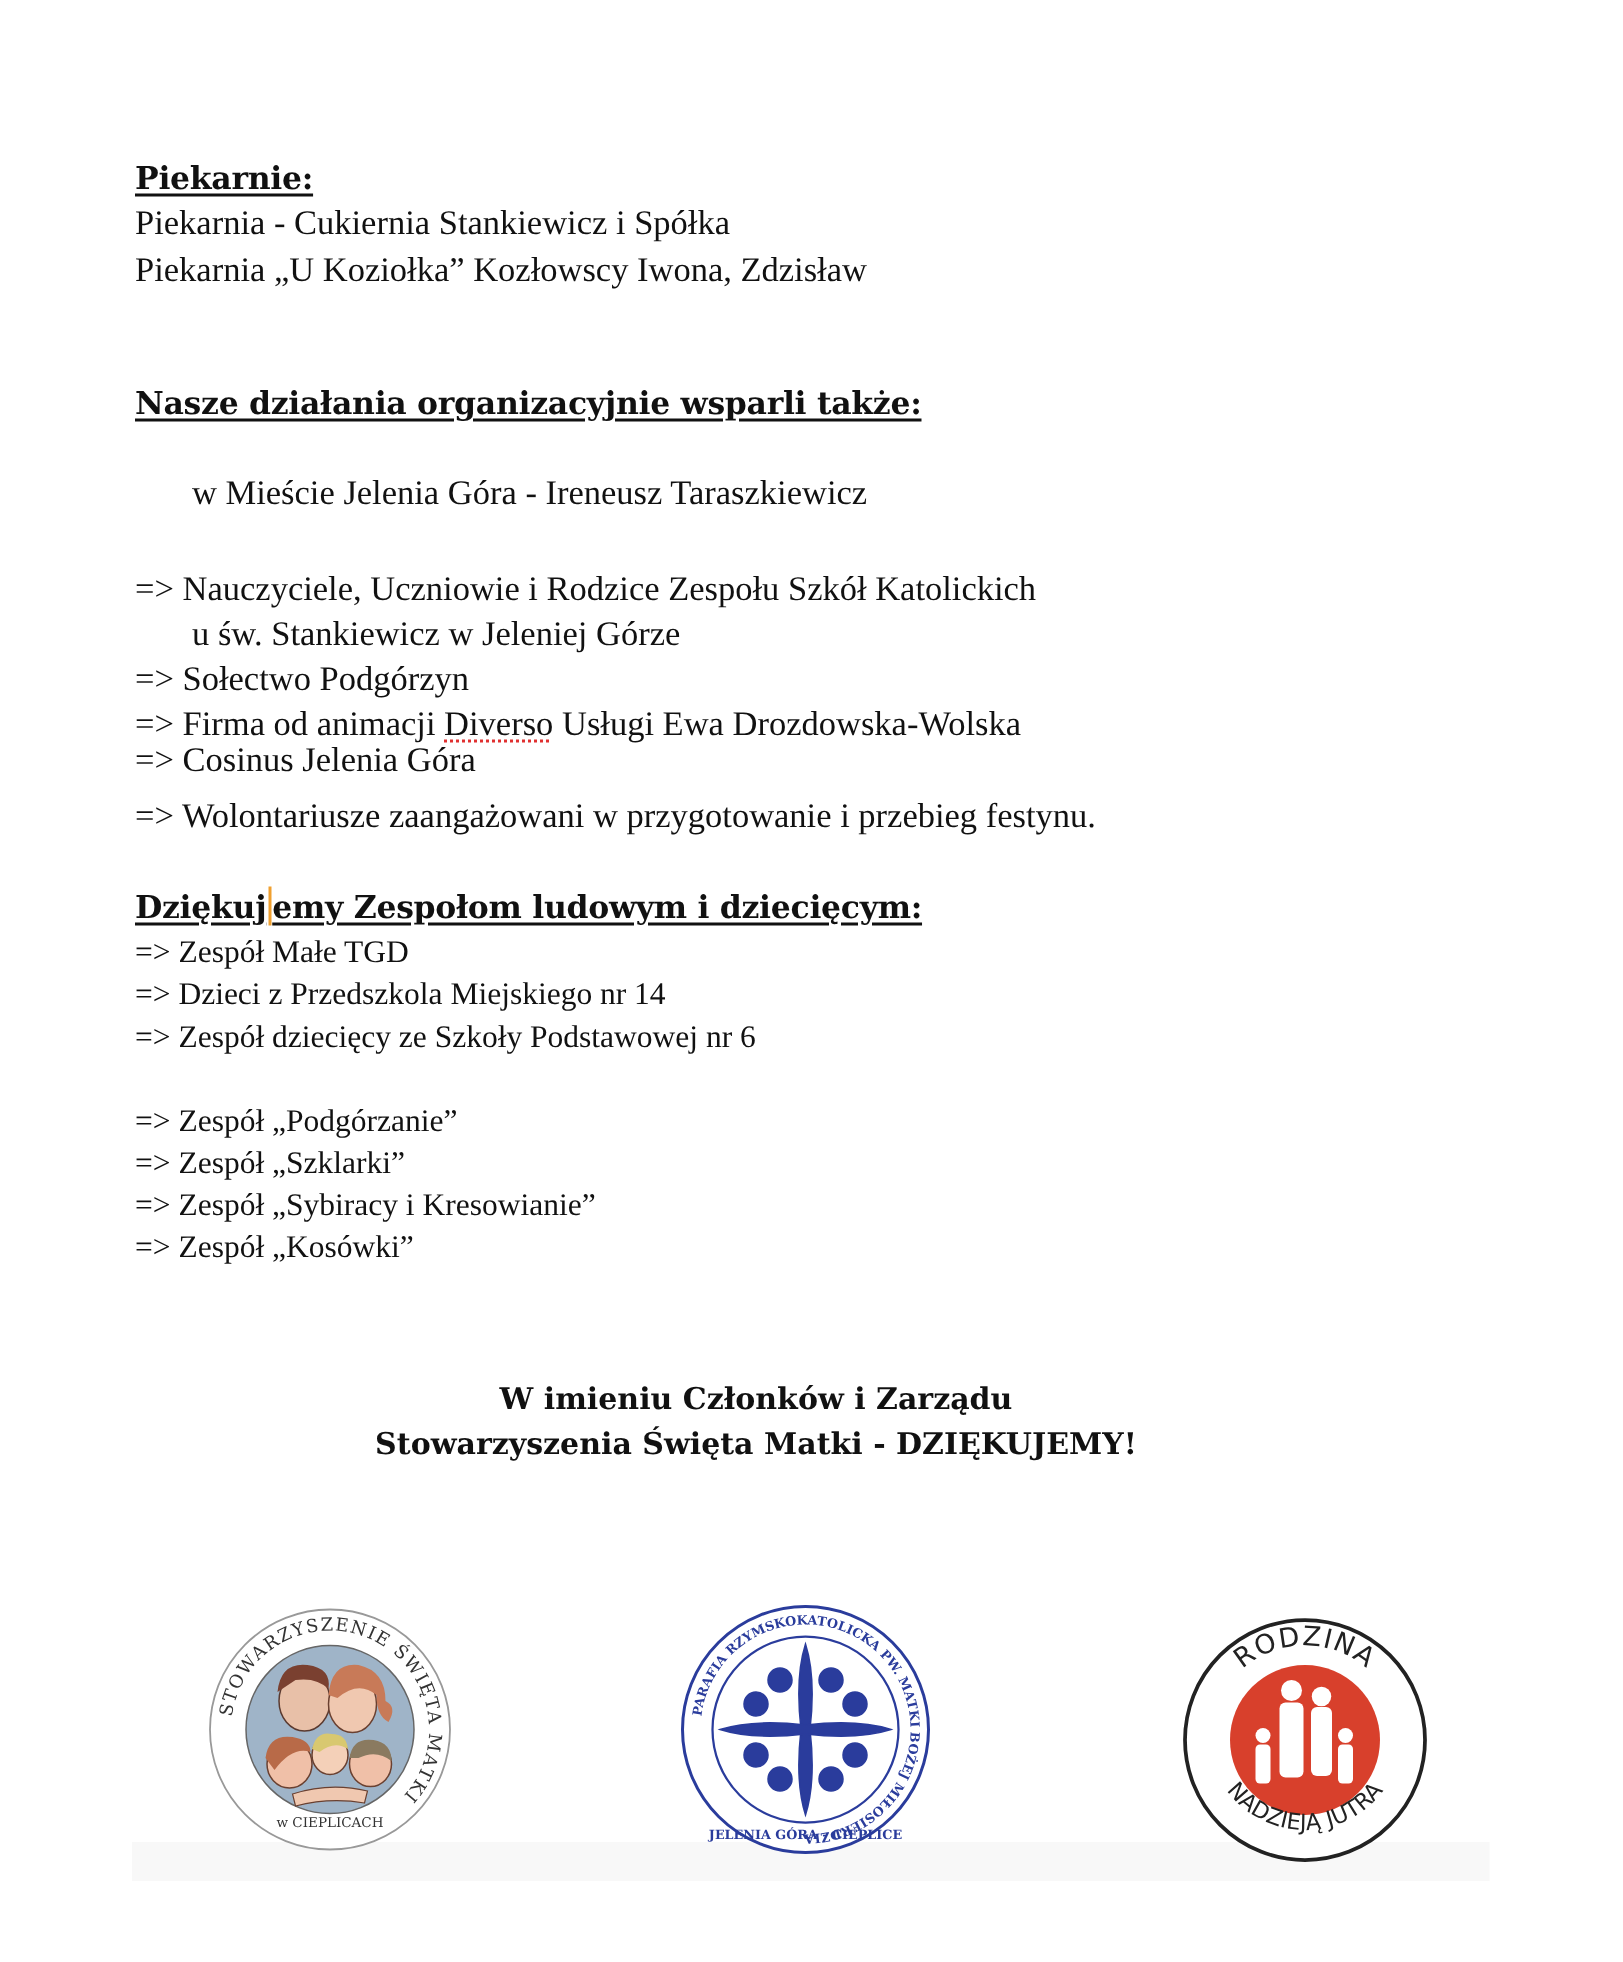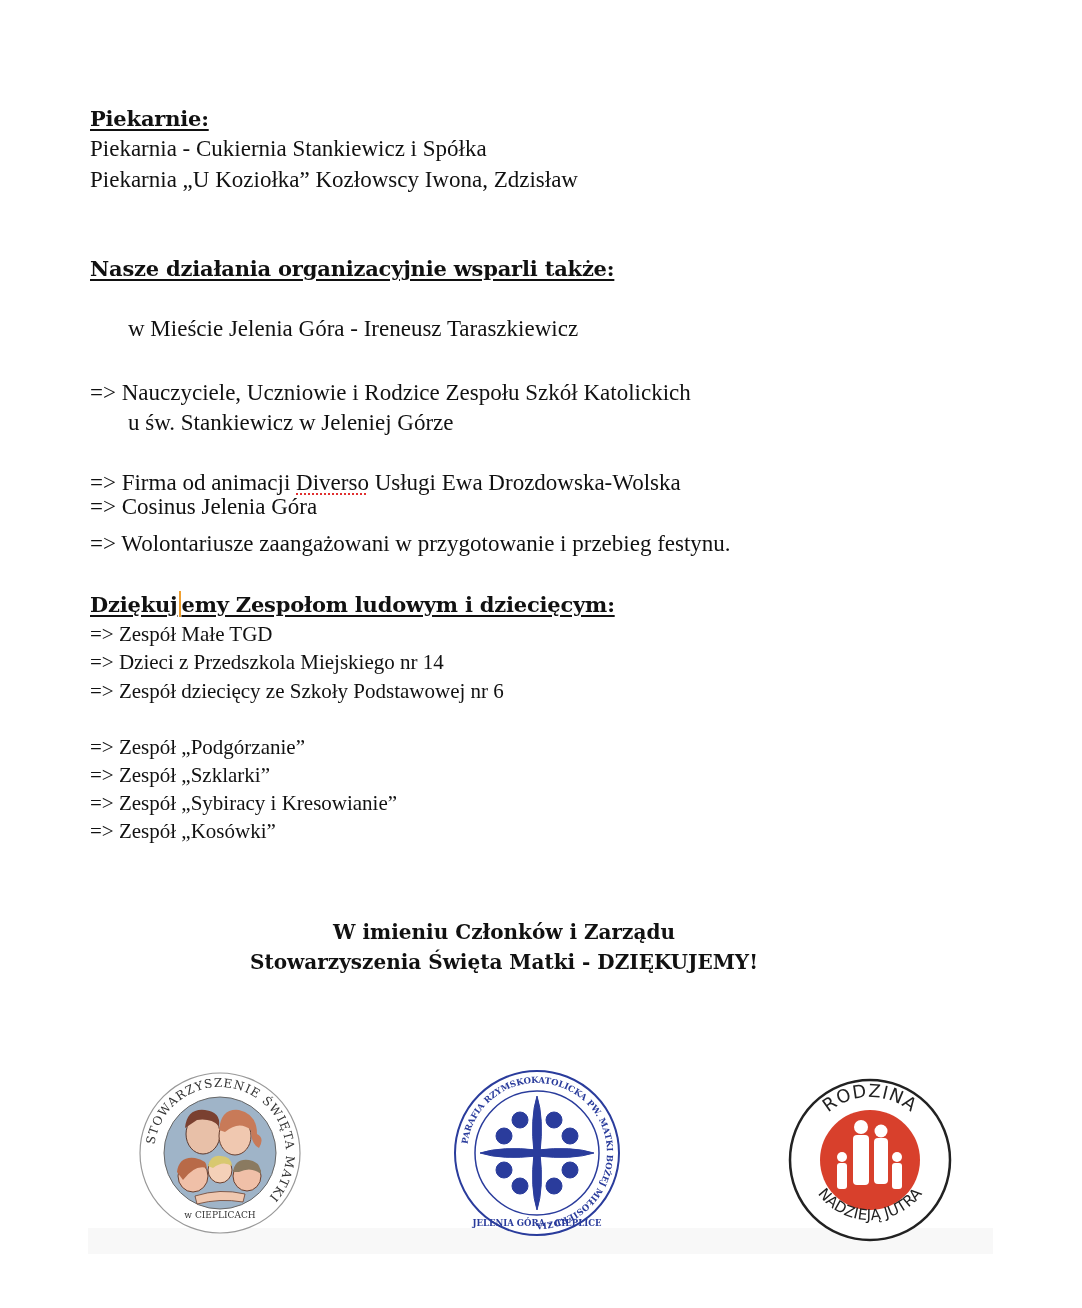--- a/index.html
+++ b/index.html
@@ -90,20 +90,21 @@
 <div class="page">
 
   <div class="heading" style="top:106px;text-decoration:underline;">Piekarnie:</div>
   <div class="line" style="top:165px;">Piekarnia „U Koziołka” Kozłowscy Iwona, Zdzisław</div>
   <div class="line" style="top:134px;">Piekarnia - Cukiernia Stankiewicz i Spółka</div>
 
   <div class="heading" style="top:256px;">Nasze działania organizacyjnie wsparli także:</div>
   <div class="line indent" style="top:314px;">w Mieście Jelenia Góra - Ireneusz Taraszkiewicz</div>
   <div class="line" style="top:378px;">=&gt; Nauczyciele, Uczniowie i Rodzice Zespołu Szkół Katolickich</div>
   <div class="line indent" style="top:408px;">u św. Stankiewicz  w Jeleniej Górze</div>
+  <div class="line" style="top:438px;">=&gt; Sołectwo Podgórzyn</div>
   <div class="line" style="top:468px;">
     <span>=&gt; Firma od animacji </span><span class="spell">Diverso</span><span> Usługi Ewa Drozdowska-Wolska</span>
   </div>
   <div class="line" style="top:492px;">=&gt; Cosinus Jelenia Góra</div>
   <div class="line" style="top:529px;">=&gt; Wolontariusze zaangażowani w przygotowanie i przebieg festynu.</div>
 
   <div class="heading" style="top:591px;">
     <span>Dziękuj</span><span class="cursor"></span><span>emy Zespołom ludowym i dziecięcym:</span>
   </div>
   <div class="line small" style="top:619px;">=&gt; Zespół Małe TGD</div>

